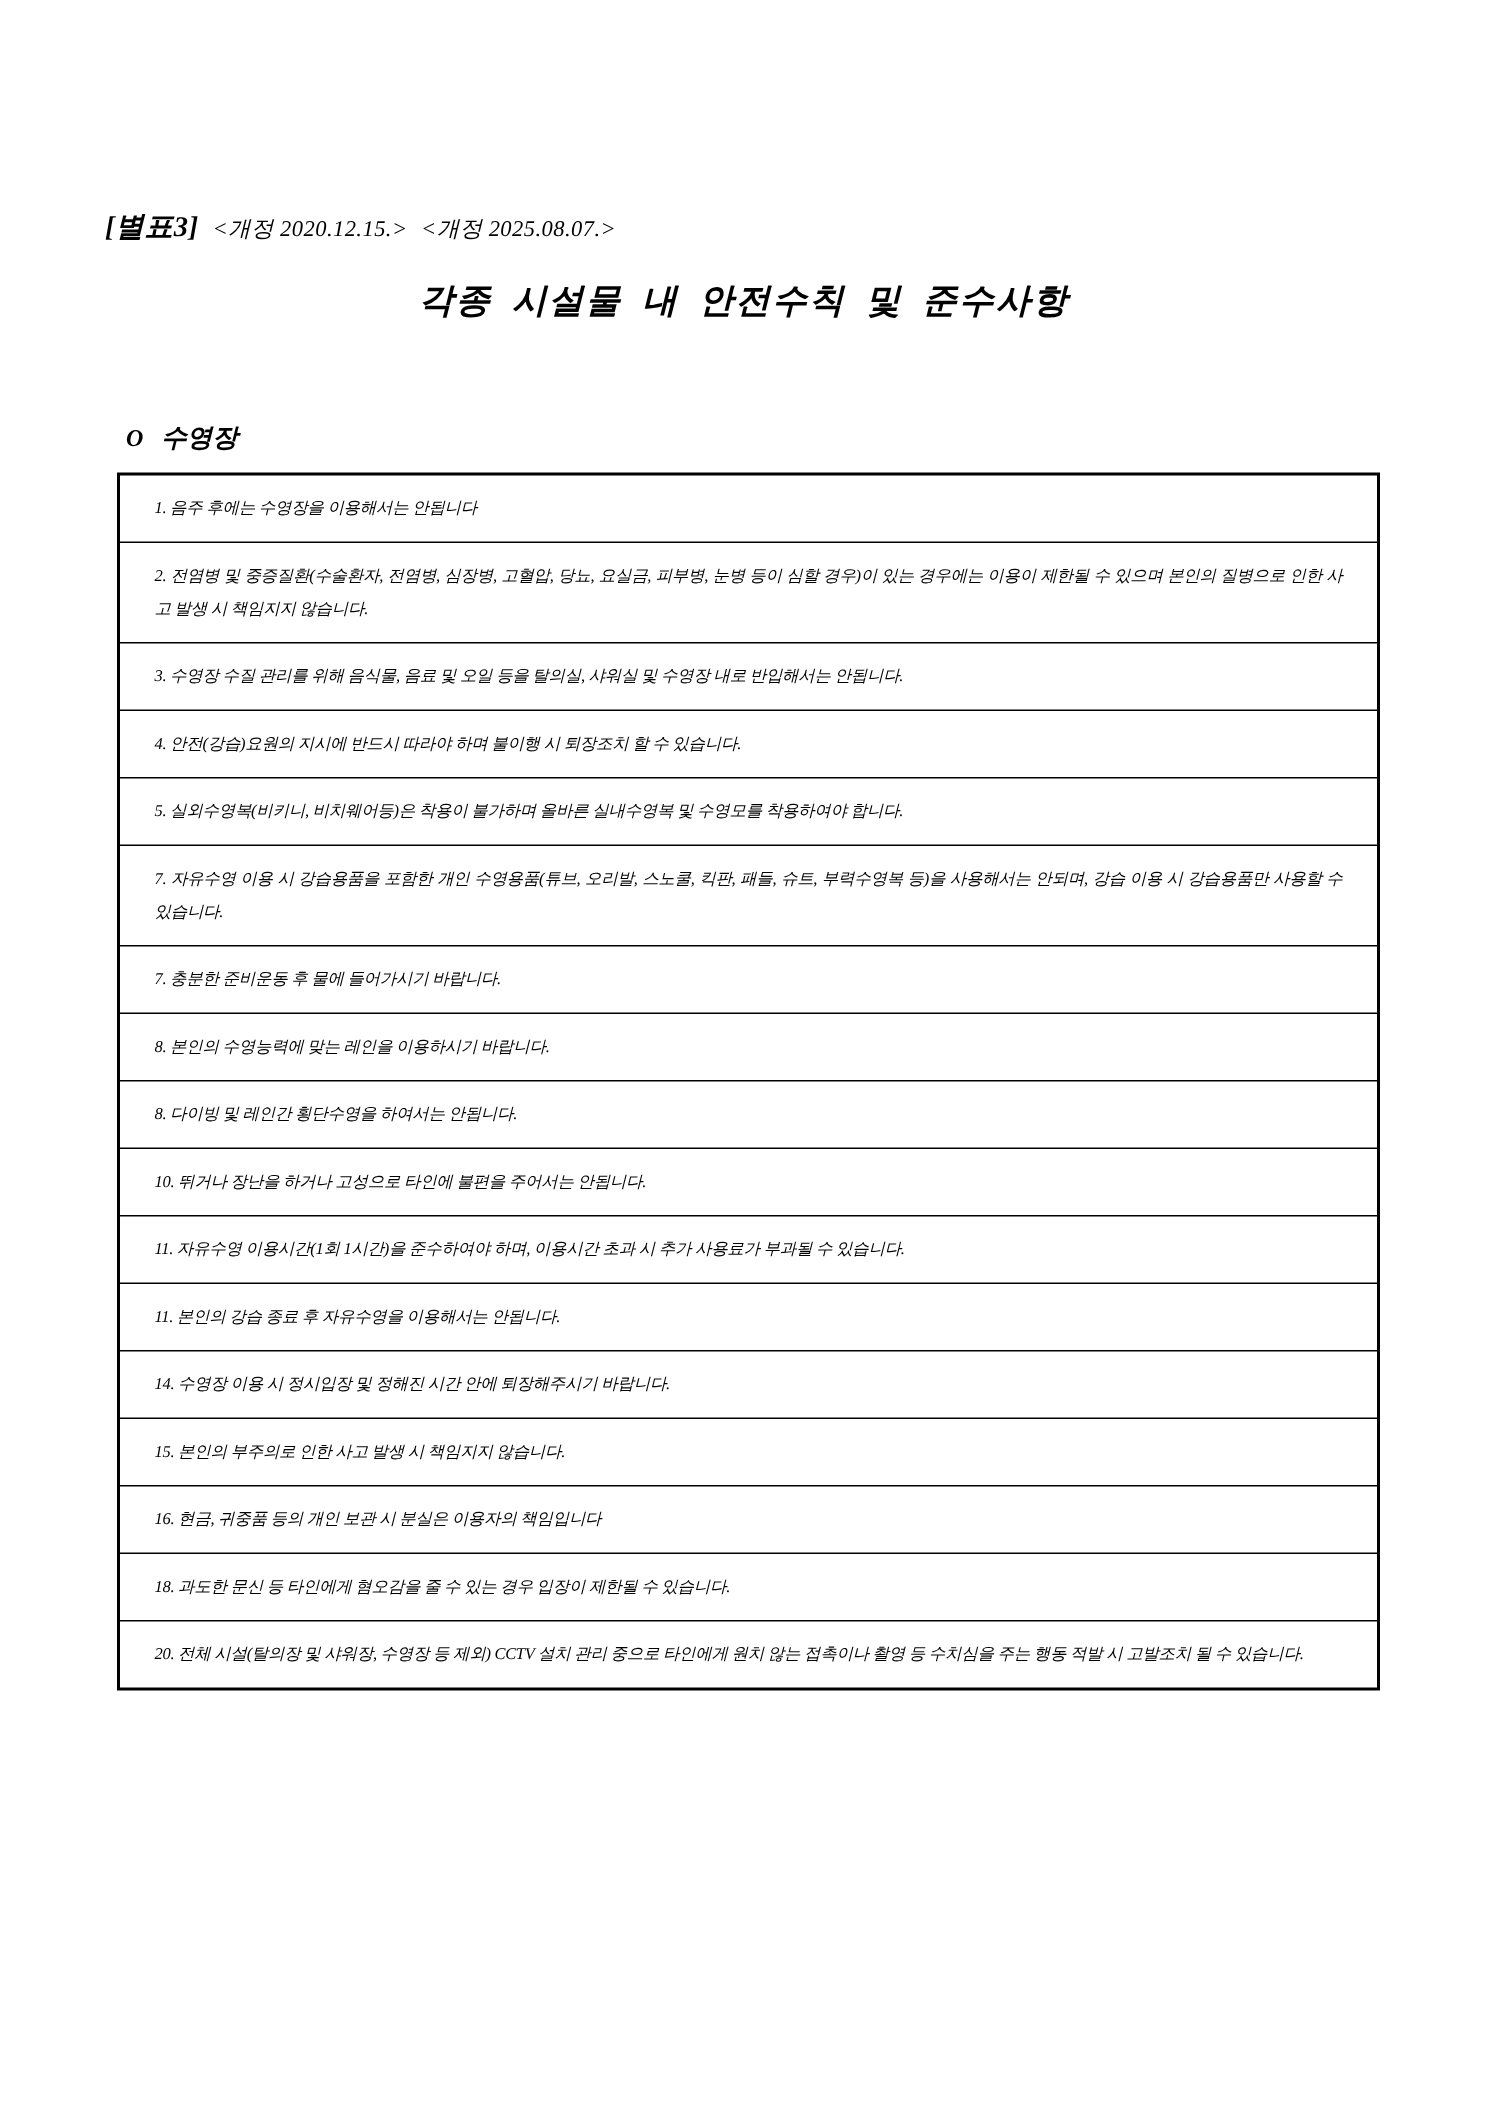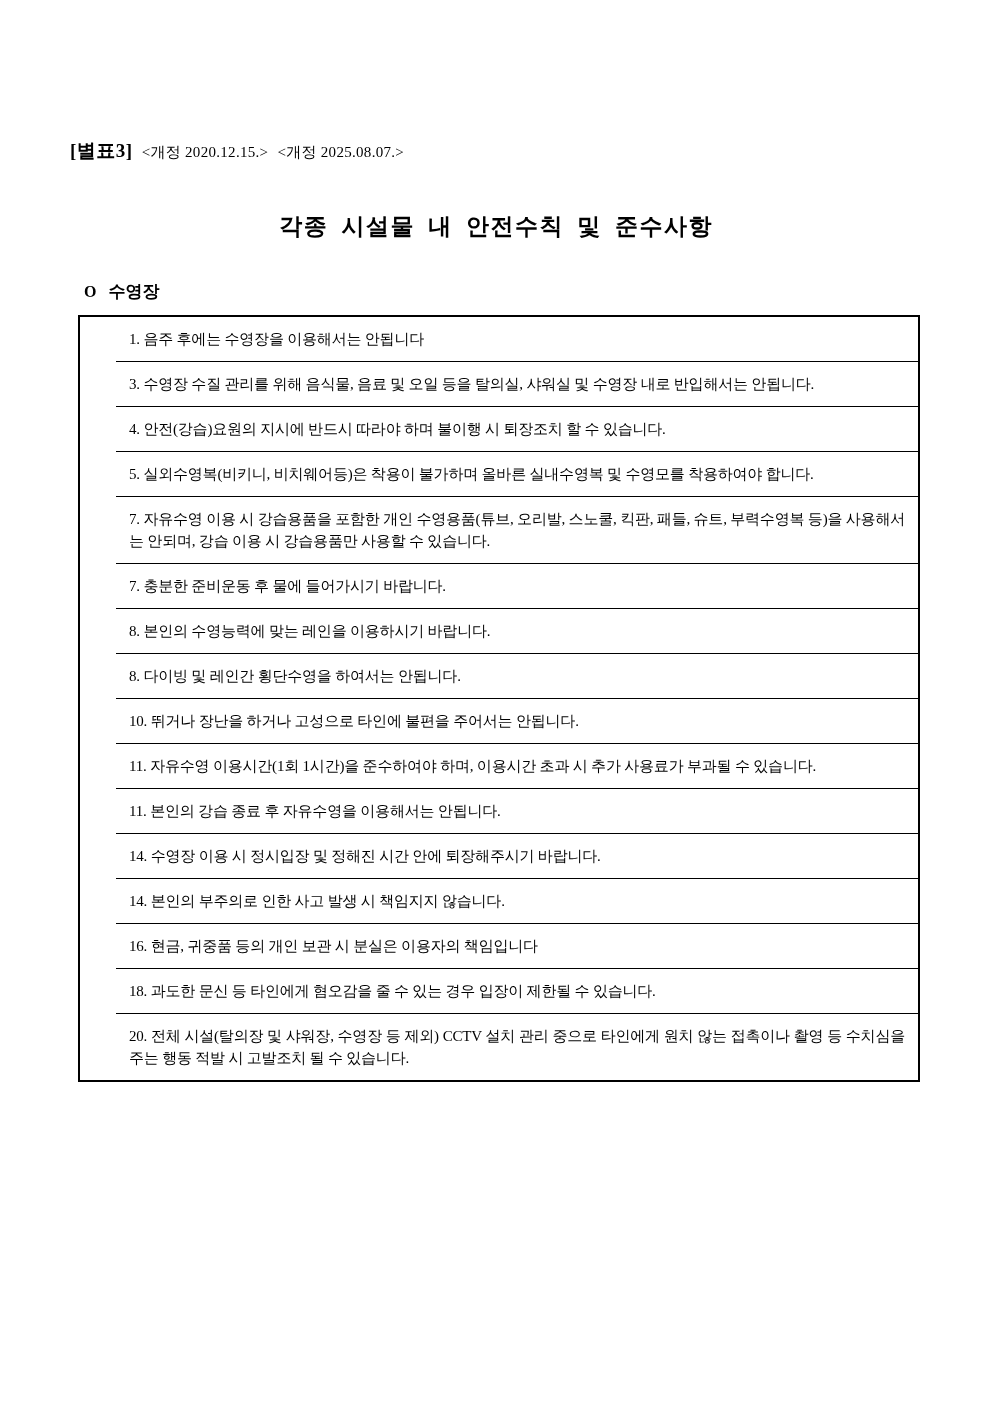--- a/index.html
+++ b/index.html
@@ -8,20 +8,21 @@
     background: #ffffff;
   }
   .page {
     position: relative;
     width: 992px;
     height: 1227px;
     background: #ffffff;
     color: #000000;
     font-family: "Liberation Serif", "DejaVu Serif", serif;
     overflow: hidden;
+    font-style: italic;
   }
   .annex-line {
     position: absolute;
     left: 70px;
     top: 138px;
     white-space: nowrap;
   }
   .annex-label {
     font-size: 19px;
     font-weight: bold;
@@ -29,21 +30,21 @@
   }
   .revision-note {
     font-size: 15px;
     margin-left: 9px;
     letter-spacing: 0.3px;
   }
   .doc-title {
     position: absolute;
     left: 0;
     right: 0;
-    top: 211px;
+    top: 185px;
     text-align: center;
     font-size: 23px;
     font-weight: bold;
     letter-spacing: 1.5px;
     word-spacing: 6px;
   }
   .section-heading {
     position: absolute;
     left: 84px;
     top: 280px;
@@ -58,27 +59,26 @@
     position: absolute;
     left: 78px;
     top: 315px;
     width: 842px;
     border: 2px solid #000000;
     box-sizing: border-box;
     background: #ffffff;
   }
   .rule-row {
     border-bottom: 1px solid #000000;
-    padding: 11px 13px;
-    font-size: 15px;
+    padding: 11px 23px;
+    font-size: 11px;
     line-height: 22px;
     text-align: justify;
     word-break: break-all;
     letter-spacing: -0.2px;
-    margin-left: 36px;
   }
   .rule-row:last-child {
     border-bottom: none;
   }
 </style>
 </head>
 <body>
 
 <div class="page">
 
@@ -91,20 +91,23 @@
   <div class="section-heading">
     <span class="bullet">O</span><span>수영장</span>
   </div>
 
   <div class="rules-table">
 
       <div class="rule-row">
         <span>1. 음주 후에는 수영장을 이용해서는 안됩니다</span>
       </div>
 
+      <div class="rule-row">
+        <span>2. 전염병 및 중증질환(수술환자, 전염병, 심장병, 고혈압, 당뇨, 요실금, 피부병, 눈병 등이 심할 경우)이 있는 경우에는 이용이 제한될 수 있으며 본인의 질병으로 인한 사고 발생 시 책임지지 않습니다.</span>
+      </div>
 
       <div class="rule-row">
         <span>3. 수영장 수질 관리를 위해 음식물, 음료 및 오일 등을 탈의실, 샤워실 및 수영장 내로 반입해서는 안됩니다.</span>
       </div>
 
       <div class="rule-row">
         <span>4. 안전(강습)요원의 지시에 반드시 따라야 하며 불이행 시 퇴장조치 할 수 있습니다.</span>
       </div>
 
       <div class="rule-row">
@@ -138,21 +141,21 @@
 
       <div class="rule-row">
         <span>11. 본인의 강습 종료 후 자유수영을 이용해서는 안됩니다.</span>
       </div>
 
       <div class="rule-row">
         <span>14. 수영장 이용 시 정시입장 및 정해진 시간 안에 퇴장해주시기 바랍니다.</span>
       </div>
 
       <div class="rule-row">
-        <span>14. 본인의 부주의로 인한 사고 발생 시 책임지지 않습니다.</span>
+        <span>15. 본인의 부주의로 인한 사고 발생 시 책임지지 않습니다.</span>
       </div>
 
       <div class="rule-row">
         <span>16. 현금, 귀중품 등의 개인 보관 시 분실은 이용자의 책임입니다</span>
       </div>
 
 
       <div class="rule-row">
         <span>18. 과도한 문신 등 타인에게 혐오감을 줄 수 있는 경우 입장이 제한될 수 있습니다.</span>
       </div>

